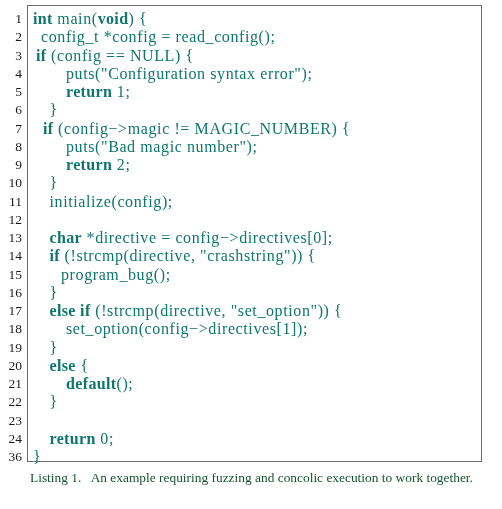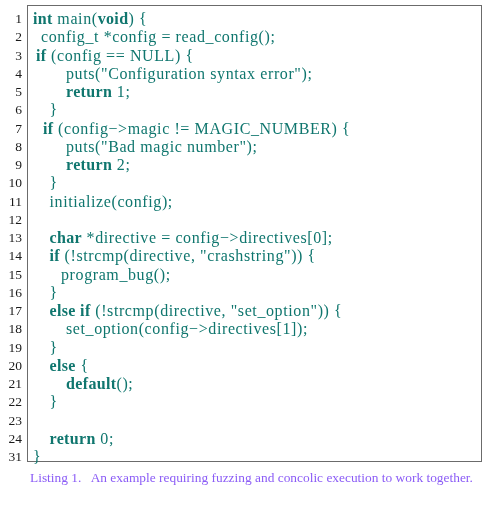--- a/index.html
+++ b/index.html
@@ -82,21 +82,21 @@
 
   
   #caption {
     position: absolute;
     left: 30px;
     top: 470px;
     width: 452px;
     font-family: "Liberation Serif", "DejaVu Serif", serif;
     font-size: 13.4px;
     line-height: 16.5px;
-    color: #8b5cf6;
+    color: #14532d;
     text-align: justify;
   }
   #caption .caption-label {
     white-space: pre;
   }
 </style>
 </head>
 <body>
 
 <div id="listing-figure">
@@ -121,20 +121,20 @@
       <div class="code-line"><span class="line-number">15</span><span class="line-code" style="left: 61px;"><span>program_bug();</span></span></div>
       <div class="code-line"><span class="line-number">16</span><span class="line-code" style="left: 49.5px;"><span>}</span></span></div>
       <div class="code-line"><span class="line-number">17</span><span class="line-code" style="left: 49.5px;"><b>else if</b><span> (!strcmp(directive, "set_option")) {</span></span></div>
       <div class="code-line"><span class="line-number">18</span><span class="line-code" style="left: 66px;"><span>set_option(config−&gt;directives[1]);</span></span></div>
       <div class="code-line"><span class="line-number">19</span><span class="line-code" style="left: 49.5px;"><span>}</span></span></div>
       <div class="code-line"><span class="line-number">20</span><span class="line-code" style="left: 49.5px;"><b>else</b><span> {</span></span></div>
       <div class="code-line"><span class="line-number">21</span><span class="line-code" style="left: 66px;"><b>default</b><span>();</span></span></div>
       <div class="code-line"><span class="line-number">22</span><span class="line-code" style="left: 49.5px;"><span>}</span></span></div>
       <div class="code-line"><span class="line-number">23</span><span class="line-code" style="left: 33px;"></span></div>
       <div class="code-line"><span class="line-number">24</span><span class="line-code" style="left: 49.5px;"><b>return</b><span> 0;</span></span></div>
-      <div class="code-line"><span class="line-number">31</span><span class="line-code" style="left: 33px;"><span>}</span></span></div>
+      <div class="code-line"><span class="line-number">36</span><span class="line-code" style="left: 33px;"><span>}</span></span></div>
     </div>
 
   <div id="caption">
     <span class="caption-label">Listing 1.</span><span class="caption-label">   </span><span>An example requiring fuzzing and concolic execution to work together.</span>
   </div>
 
 </div>
 
 </body></html>

